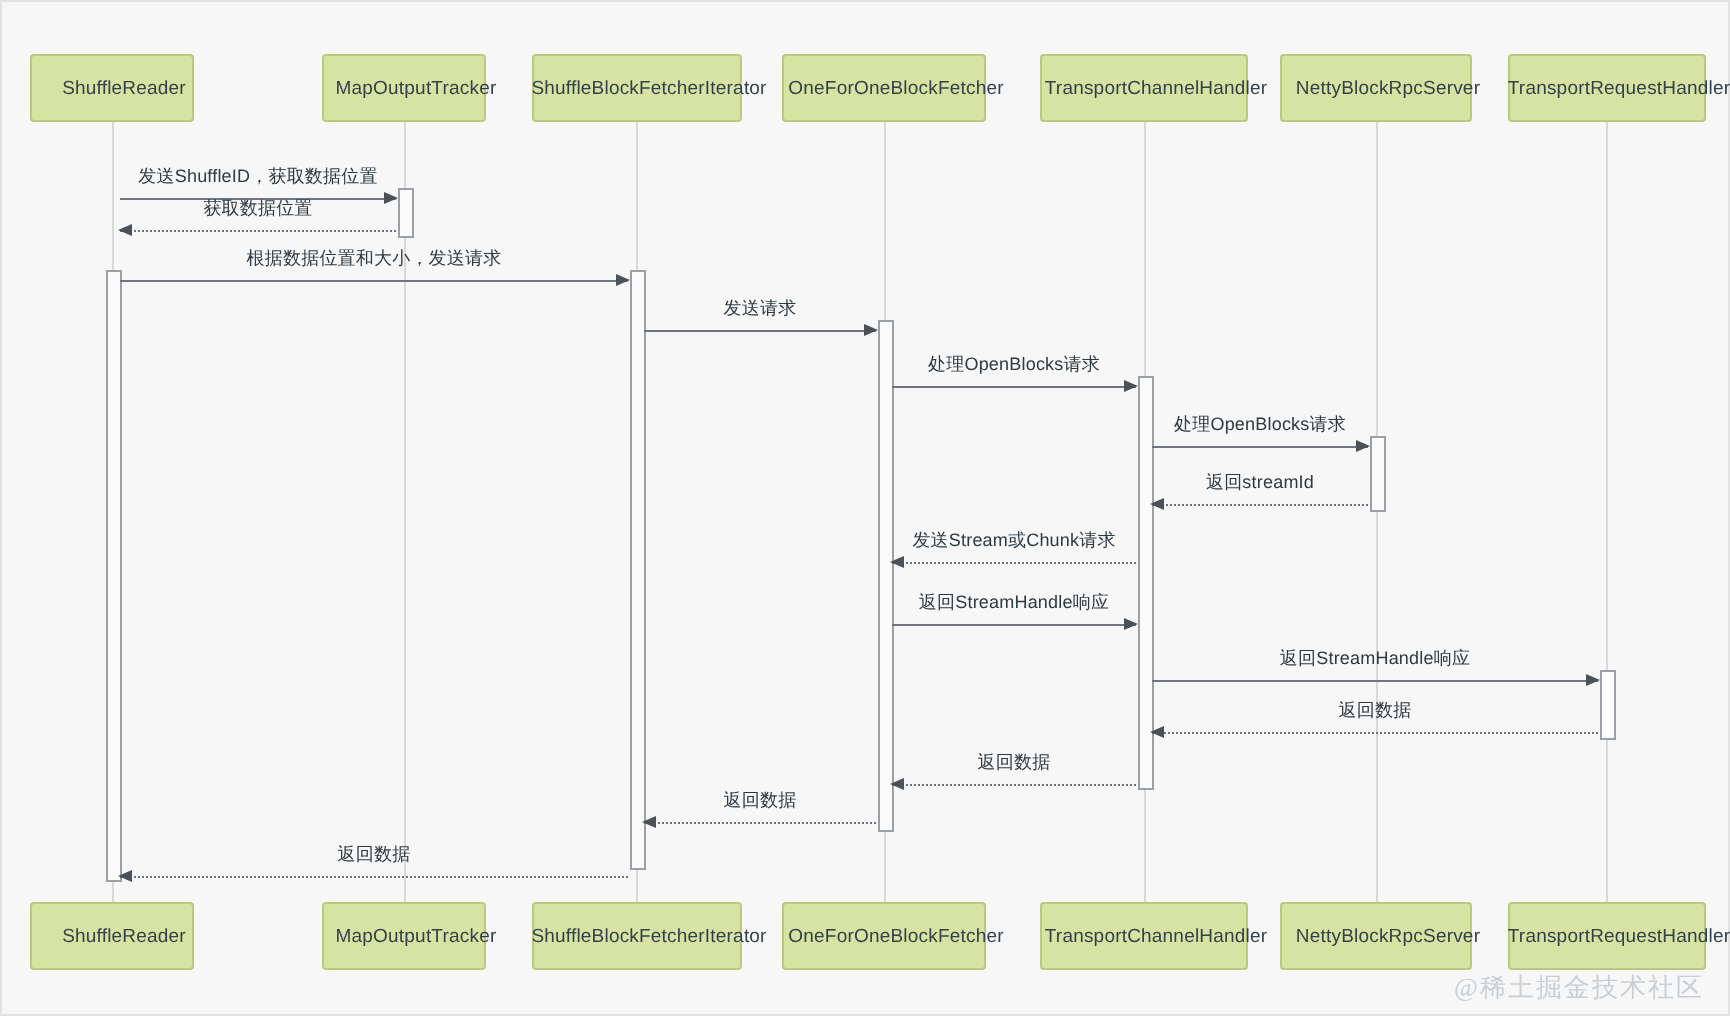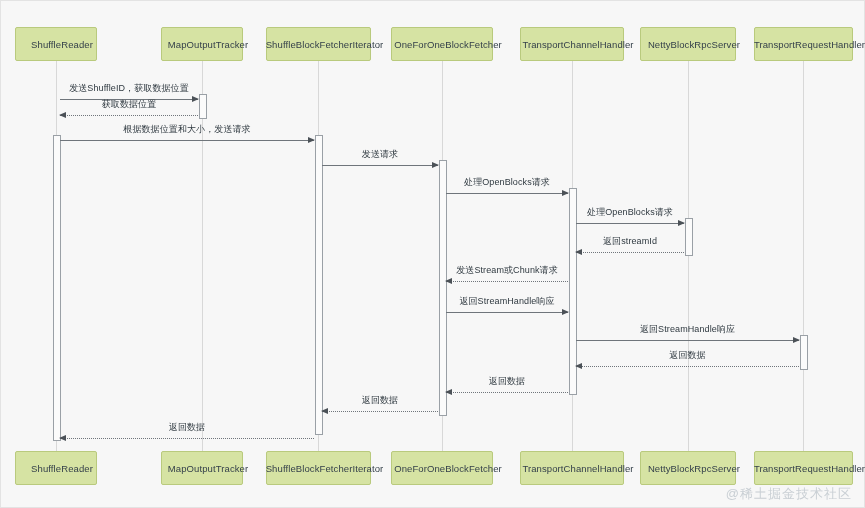--- a/index.html
+++ b/index.html
@@ -68,20 +68,21 @@
     white-space:nowrap;
     letter-spacing:.1px;
   }
   .watermark{
     position:absolute;
     right:12px;bottom:4px;
     font-size:13px;
     color:#c9cfd4;
     letter-spacing:1px;
     white-space:nowrap;
+    font-family:Liberation Serif, serif;
   }
 </style>
 </head>
 <body>
 
 <div id="stage">
 
   <div id="lifelines">
       <div class="lifeline" style="left: 55px; top: 60px; height: 390px;"></div>
       <div class="lifeline" style="left: 201px; top: 60px; height: 390px;"></div>

